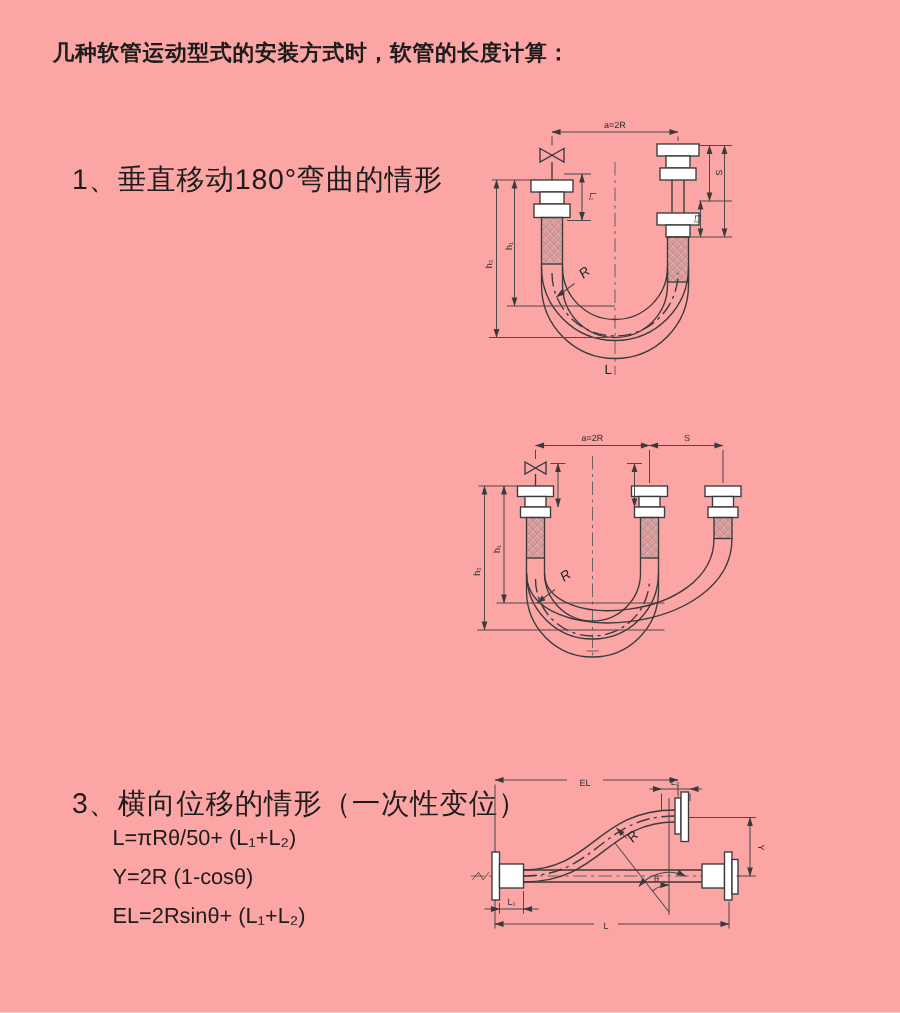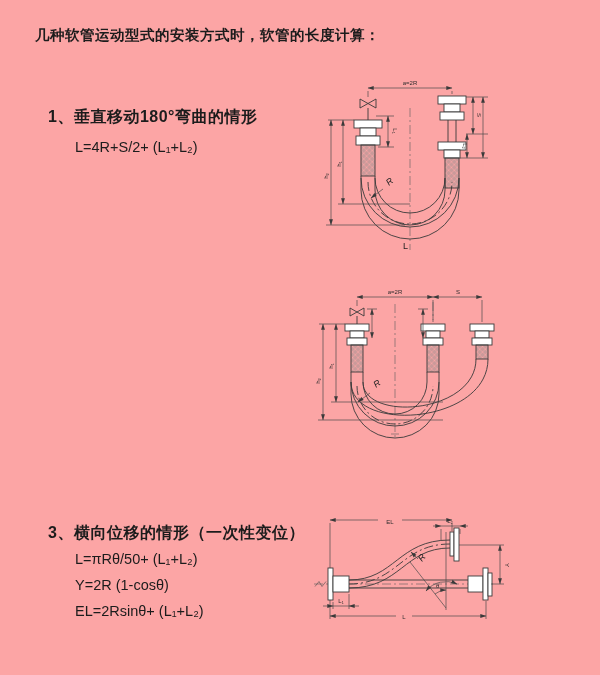--- a/index.html
+++ b/index.html
@@ -1,20 +1,20 @@
 <!DOCTYPE html>
 <html><head>
 <meta charset="utf-8">
 <style>
   html,body{margin:0;padding:0;background:#e8e8e8}
   .page{position:relative;width:600px;height:675px;background:#fca5a5;overflow:hidden;
         font-family:"Liberation Sans","DejaVu Sans",sans-serif;color:#1c1c1c}
   .title{position:absolute;left:35px;top:26px;font-size:14.5px;font-weight:600;letter-spacing:.5px}
   .section{position:absolute}
-  .sec-heading{font-size:16px;font-weight:700;letter-spacing:.5px}
+  .sec-heading{font-size:19px;font-weight:400;letter-spacing:.5px}
   .formulas{position:absolute;font-size:14.5px;line-height:26px;font-weight:400;white-space:nowrap}
   .diag{position:absolute}
   .dim line,.dim path{stroke:#4a4a4a;stroke-width:.7;fill:none}
   .dim text{font-size:6px;fill:#2e2e2e}
   .draw rect,.draw line,.draw path{stroke:#3a3a3a;stroke-width:.9;fill:none}
   .draw rect.fl{fill:#ffffff}
   .draw rect.hose{fill:url(#hatch)}
   .cl{stroke:#5a5a5a;stroke-width:.6;stroke-dasharray:9 3 2 3;fill:none}
   text.big{font-size:9px;fill:#222}
 </style>
@@ -22,21 +22,20 @@
 <body>
 
 <div class="page">
 
   <div class="title">几种软管运动型式的安装方式时，软管的长度计算：</div>
 
   <div class="section" style="left:48px;top:107px">
     <div class="sec-heading">1、垂直移动180°弯曲的情形</div>
   </div>
   <div class="formulas" style="left:75px;top:134px">
-    <div>L=4R+S/2+ (L₁+L₂)</div>
   </div>
 
 
   <div class="section" style="left:48px;top:523px">
     <div class="sec-heading">3、横向位移的情形（一次性变位）</div>
   </div>
   <div class="formulas" style="left:75px;top:546px">
     <div>L=πRθ/50+ (L₁+L₂)</div>
     <div>Y=2R (1-cosθ)</div>
     <div>EL=2Rsinθ+ (L₁+L₂)</div>

